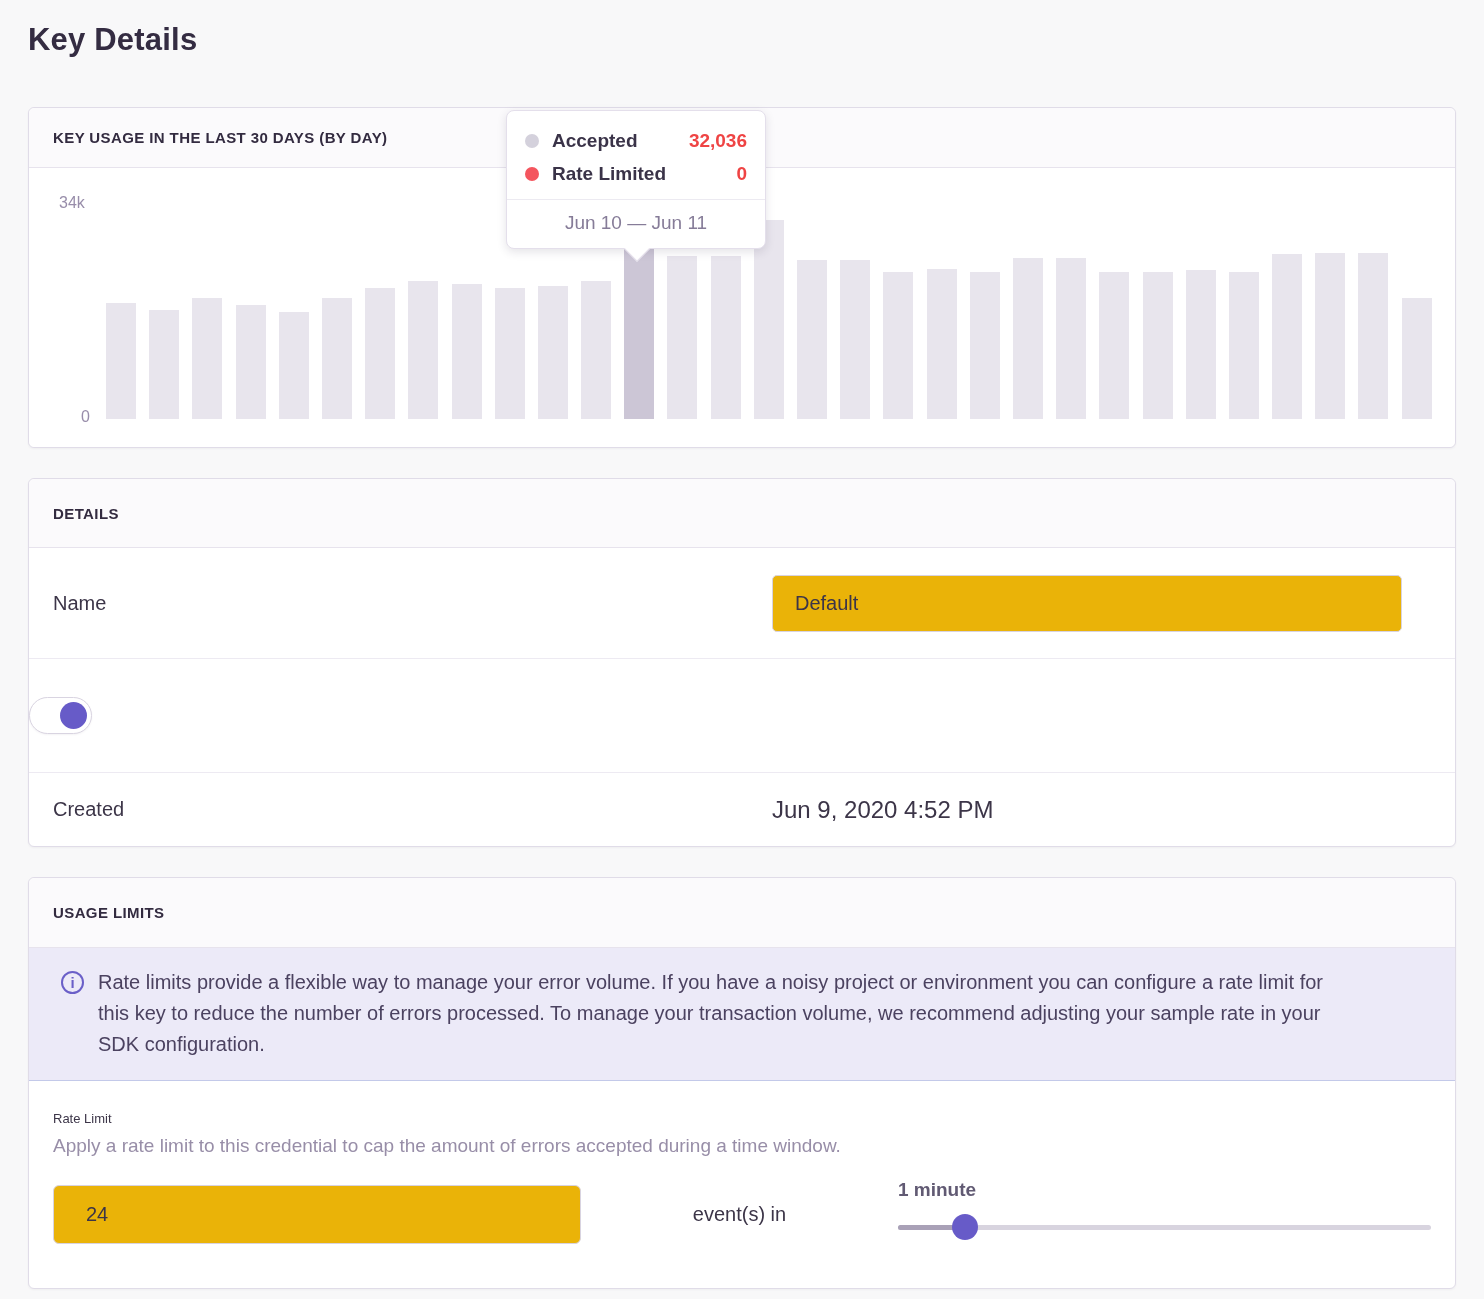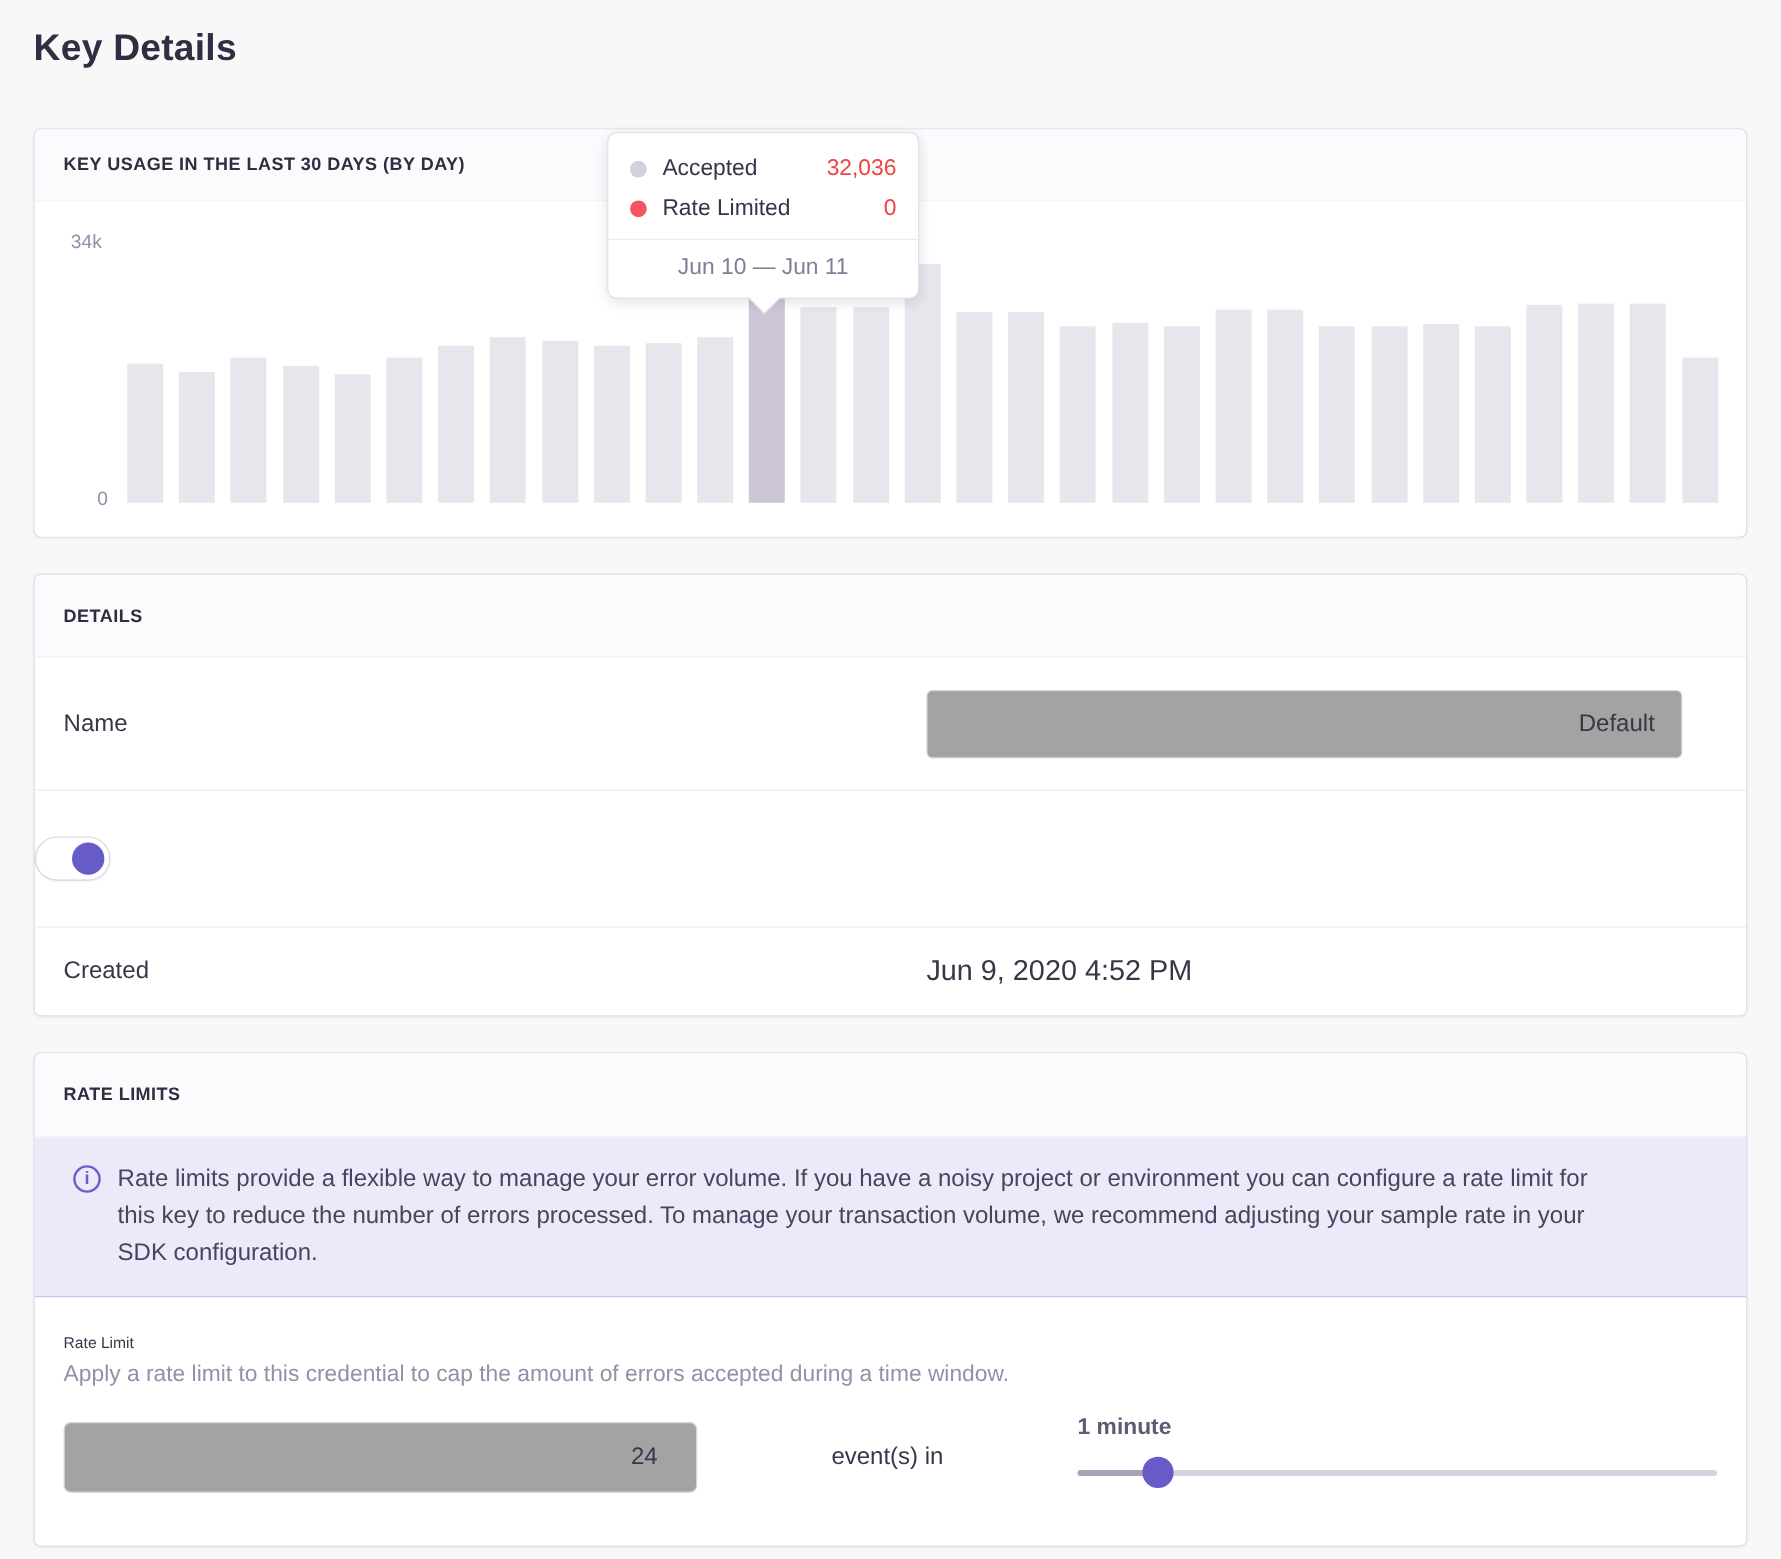--- a/index.html
+++ b/index.html
@@ -50,21 +50,21 @@
 
   
   .chart-tooltip {
     position: absolute; left: 477px; top: -58px; width: 260px;
     background: #fff;
     border: 1px solid #e4dfeb; border-radius: 8px;
     box-shadow: 0 3px 10px rgba(50,40,70,0.13);
     z-index: 6;
   }
   .tooltip-rows { padding: 13px 18px 9px 18px; }
-  .tooltip-row { display: flex; align-items: center; height: 33px; font-size: 19px; }
+  .tooltip-row { display: flex; align-items: center; height: 33px; font-size: 19px; font-weight: bold; }
   .dot { width: 14px; height: 14px; border-radius: 50%; margin-right: 13px; flex: none; }
   .t-label { color: #3a3348; }
   .t-value { margin-left: auto; color: #ef4444; }
   .tooltip-footer {
     border-top: 1px solid #eceaf1; text-align: center;
     padding: 12px 0 14px 0; font-size: 19px; color: #867c98;
   }
   .tooltip-arrow {
     position: absolute; bottom: -10px; left: 121px; width: 18px; height: 18px;
     background: #fff; transform: rotate(45deg);
@@ -78,21 +78,21 @@
   .frow + .frow { border-top: 1px solid #edeaf2; }
   .frow-name { height: 110px; }
   .frow-enabled { height: 114px; }
   .frow-created { height: 74px; }
   .flabel { font-size: 20px; color: #3c3548; padding-left: 24px; }
   .fdesc { font-size: 19px; color: #988ea8; margin-top: 9px; }
   .text-input {
     width: 630px; height: 57px;
     border: 1px solid #d8d3e0; border-radius: 5px;
     font-size: 20px; color: #3c3548; padding: 0 22px;
-    background: #a3a3a3; font-family: inherit; outline: none; text-align: right;
+    background: #eab308; font-family: inherit; outline: none;
   }
   .fvalue { font-size: 24px; color: #3c3548; }
 
   
   .toggle {
     width: 63px; height: 37px; background: #fff;
     border: 1px solid #d9d4e1; border-radius: 19px;
     position: relative; cursor: pointer;
     box-shadow: 0 1px 2px rgba(64,52,88,0.06);
   }
@@ -221,21 +221,21 @@
     </div>
 
     <div class="frow frow-created">
       <div class="flabel">Created</div>
       <div class="fvalue">Jun 9, 2020 4:52 PM</div>
     </div>
   </section>
 
   <section class="panel rate-panel">
     <div class="panel-header">
-      <span>RATE LIMITS</span>
+      <span>USAGE LIMITS</span>
     </div>
 
     <div class="alert">
       <span class="info-icon">i</span>
       <span class="alert-text">Rate limits provide a flexible way to manage your error volume. If you have a noisy project or environment you can configure a rate limit for this key to reduce the number of errors processed. To manage your transaction volume, we recommend adjusting your sample rate in your SDK configuration.</span>
     </div>
 
     <div class="rate-section">
       <div class="rate-title">Rate Limit</div>
       <div class="rate-desc">Apply a rate limit to this credential to cap the amount of errors accepted during a time window.</div>

